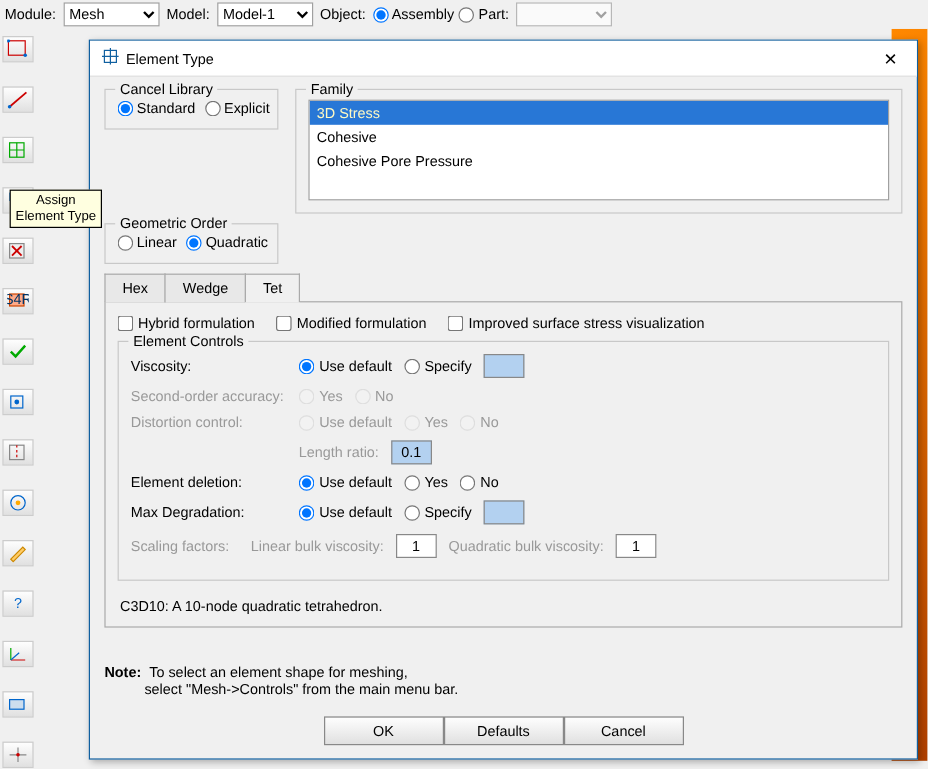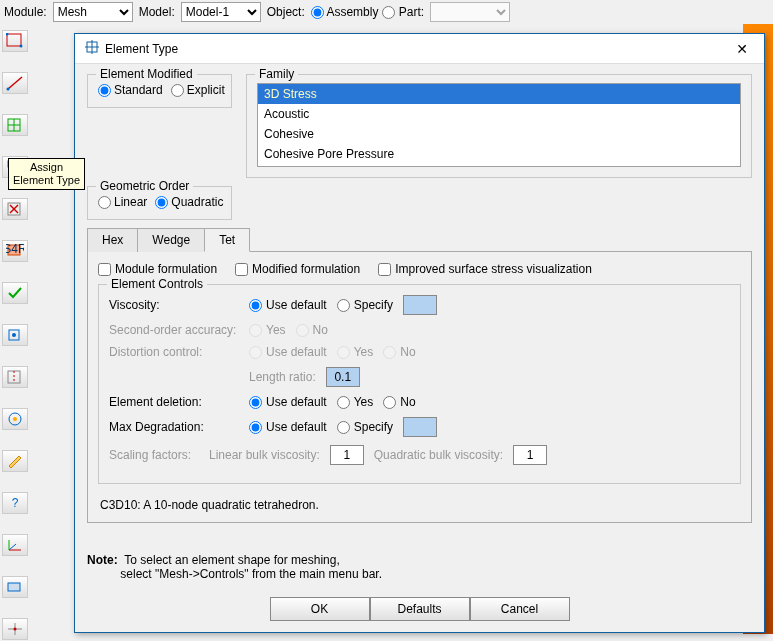--- a/index.html
+++ b/index.html
@@ -252,37 +252,36 @@
             <line x1="0" y1="7" x2="14" y2="7" stroke="#1060a0"></line>
           </svg></span>
       <span>Element Type</span>
     </div>
     <span class="close">✕</span>
   </div>
 
   <div class="dialog-body">
     <div class="top-row">
       <div class="groupbox lib">
-        <div class="legend">Element Modified</div>
+        <div class="legend">Cancel Library</div>
         <div class="radio-row">
           <label>
               <input type="radio" name="lib" checked="" style="">
               <span>Standard</span>
             </label>
           <label>
               <input type="radio" name="lib" style="">
               <span>Explicit</span>
             </label>
         </div>
       </div>
       <div class="groupbox fam">
         <div class="legend">Family</div>
         <div class="family-list">
           <div class="family-item selected">3D Stress</div>
-          <div class="family-item">Acoustic</div>
           <div class="family-item">Cohesive</div>
           <div class="family-item">Cohesive Pore Pressure</div>
         </div>
       </div>
     </div>
 
     <div class="groupbox geo-order">
       <div class="legend">Geometric Order</div>
       <div class="radio-row">
         <label>
@@ -298,21 +297,21 @@
 
     <div class="tabs">
       <div class="tab">Hex</div>
       <div class="tab">Wedge</div>
       <div class="tab active">Tet</div>
     </div>
     <div class="tab-panel">
       <div class="check-row">
         <label>
             <input type="checkbox" style="">
-            <span>Module formulation</span>
+            <span>Hybrid formulation</span>
           </label>
         <label>
             <input type="checkbox" style="">
             <span>Modified formulation</span>
           </label>
         <label>
             <input type="checkbox" style="">
             <span>Improved surface stress visualization</span>
           </label>
       </div>

